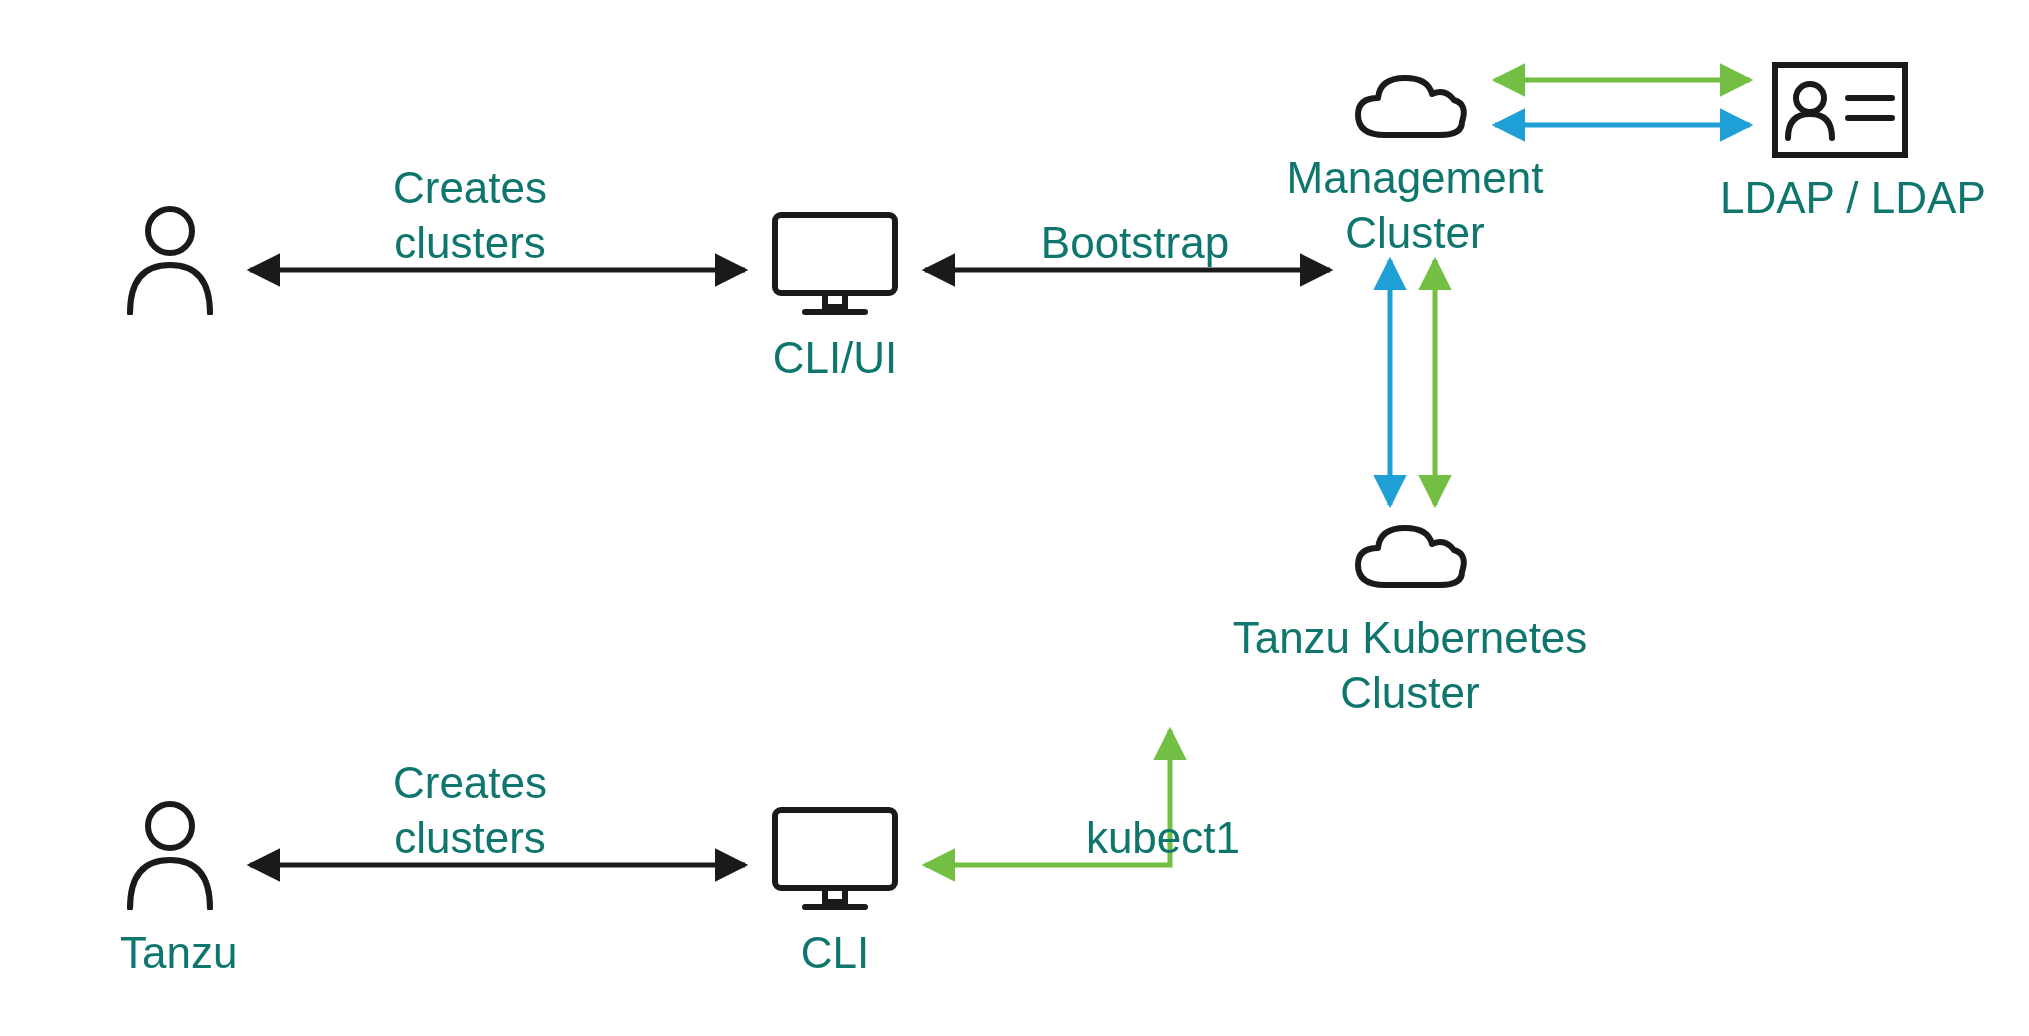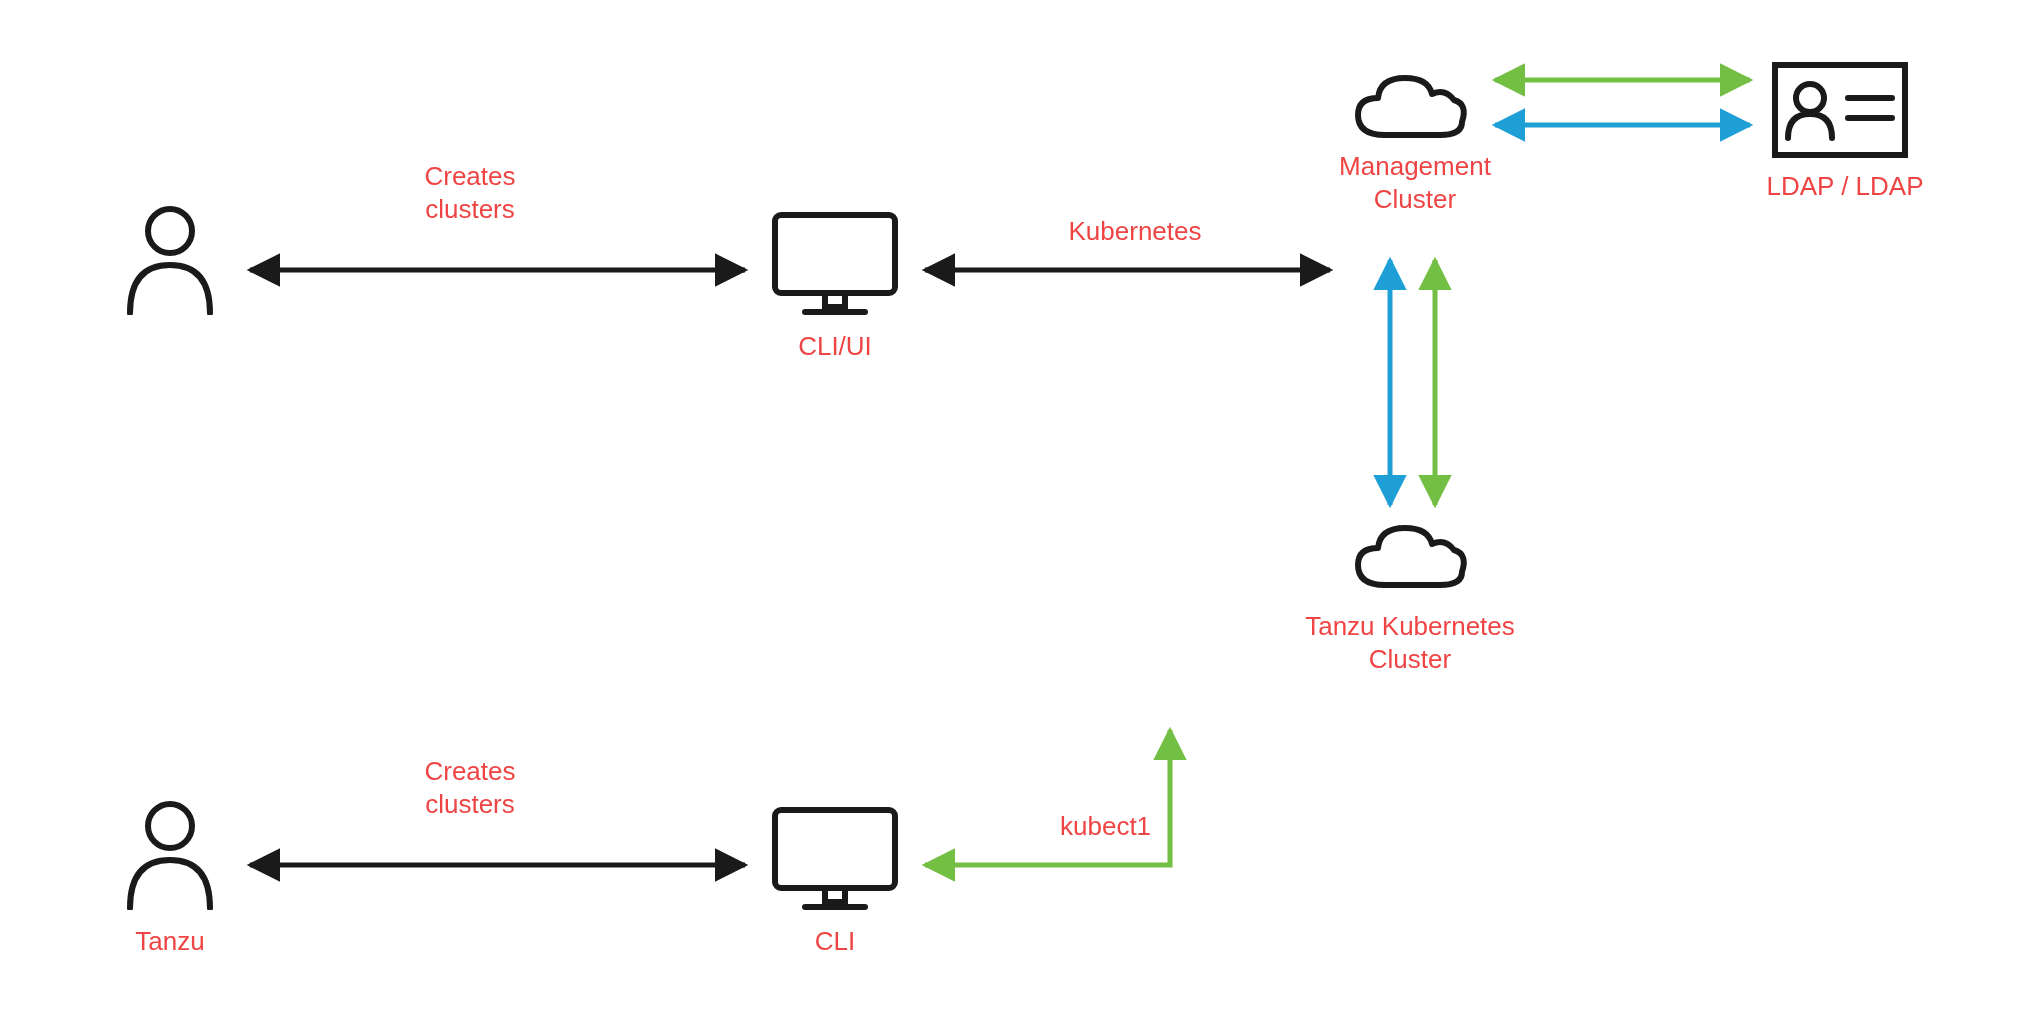--- a/index.html
+++ b/index.html
@@ -11,24 +11,24 @@
     font-family: "Segoe UI", "Helvetica Neue", Arial, sans-serif;
     color: #232323;
   }
   .stage {
     position: relative;
     width: 2029px;
     height: 1036px;
   }
   .label {
     position: absolute;
-    font-size: 26px;
+    font-size: 44px;
     line-height: 1.25;
     text-align: center;
-    color: #ef4444;
+    color: #0f766e;
     white-space: pre;
   }
   svg.overlay {
     position: absolute;
     inset: 0;
     width: 2029px;
     height: 1036px;
   }
   .node-icon {
     position: absolute;
@@ -154,20 +154,20 @@
 Cluster</div>
 
   <div class="label" style="left:1230px; top:610px; width:360px;">Tanzu Kubernetes
 Cluster</div>
 
   <div class="label" style="left:1720px; top:170px; width:250px;">LDAP / LDAP</div>
 
   <div class="label" style="left:370px; top:160px; width:200px; text-align:center;">Creates
 clusters</div>
 
-  <div class="label" style="left:1025px; top:215px; width:220px; text-align:center;">Kubernetes</div>
+  <div class="label" style="left:1025px; top:215px; width:220px; text-align:center;">Bootstrap</div>
 
   <div class="label" style="left:370px; top:755px; width:200px; text-align:center;">Creates
 clusters</div>
 
-  <div class="label" style="left:1060px; top:810px; width:180px; text-align:left;">kubect1</div>
+  <div class="label" style="left:1060px; top:810px; width:180px; text-align:right;">kubect1</div>
 
 </div>
 
 </body></html>

